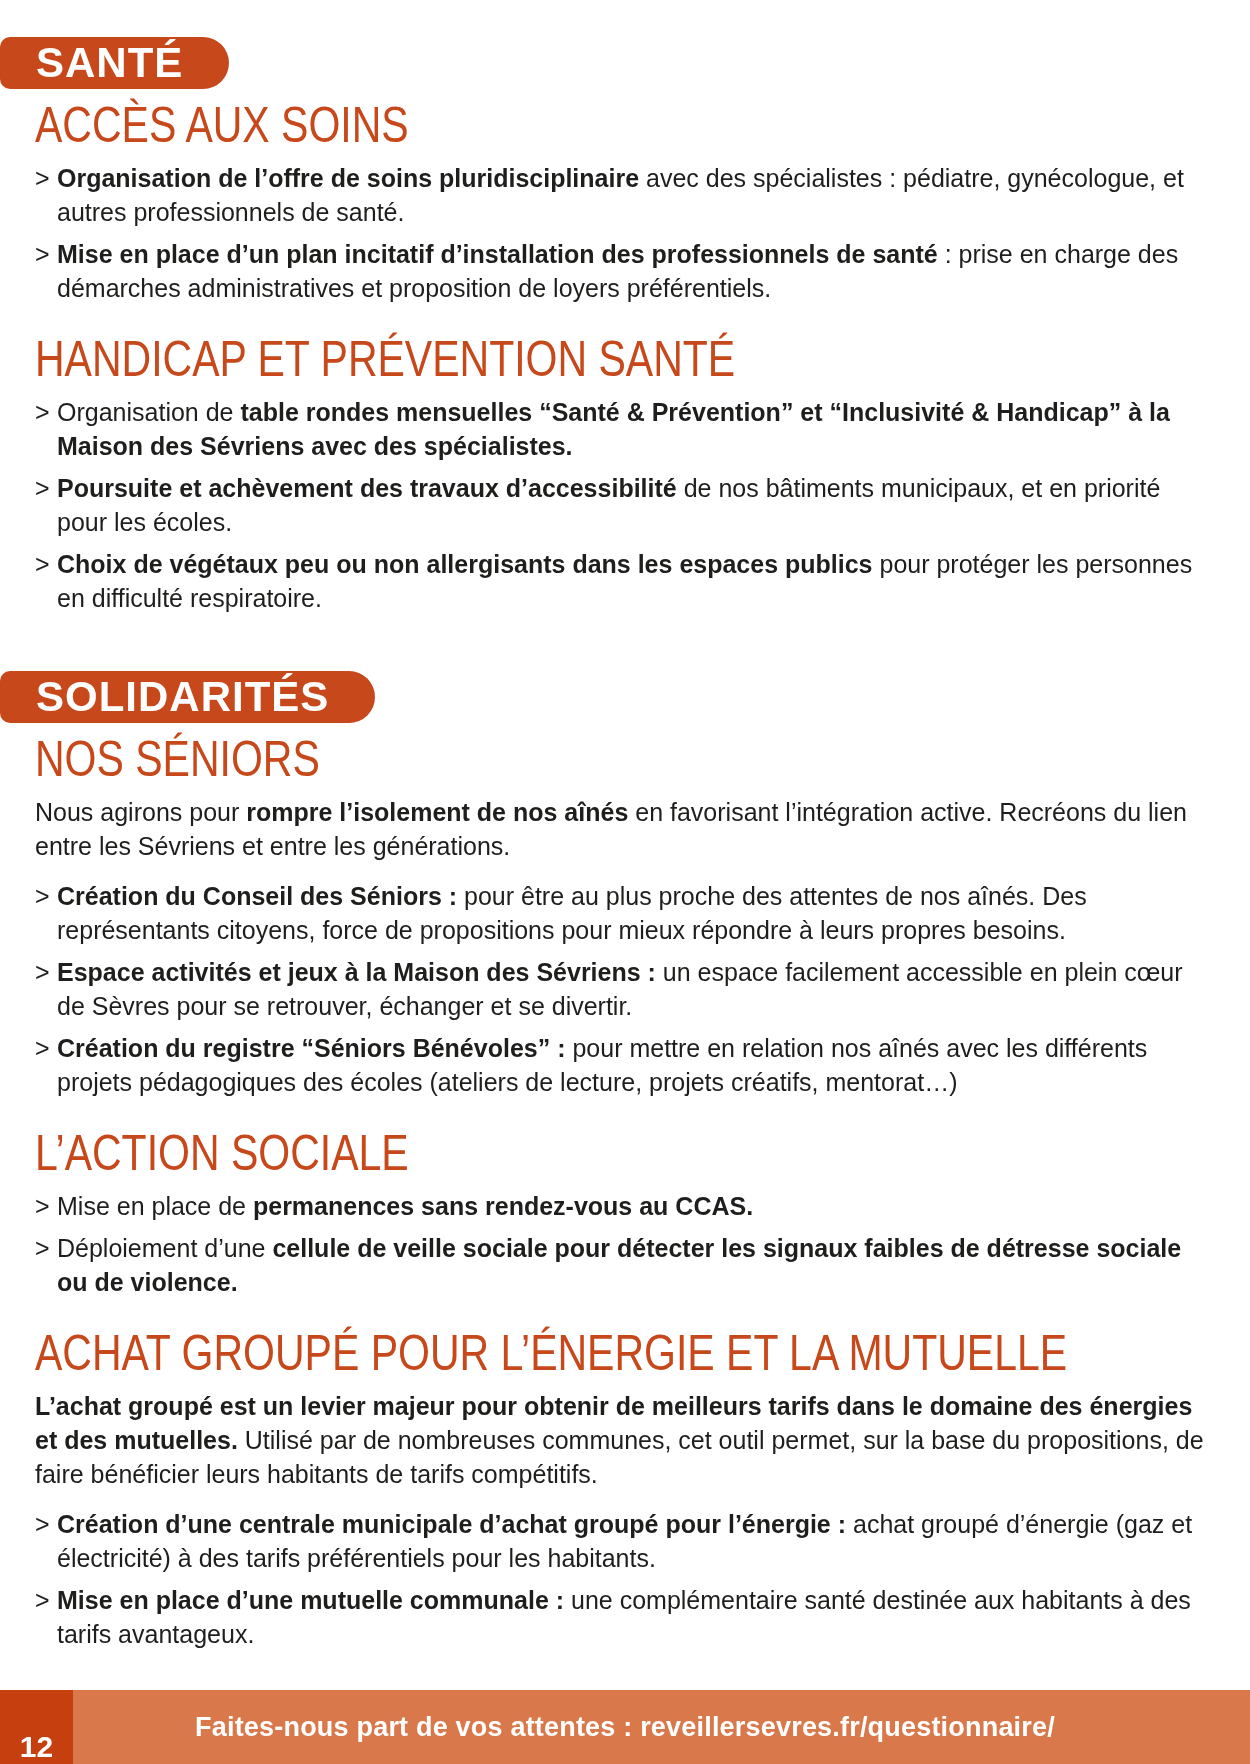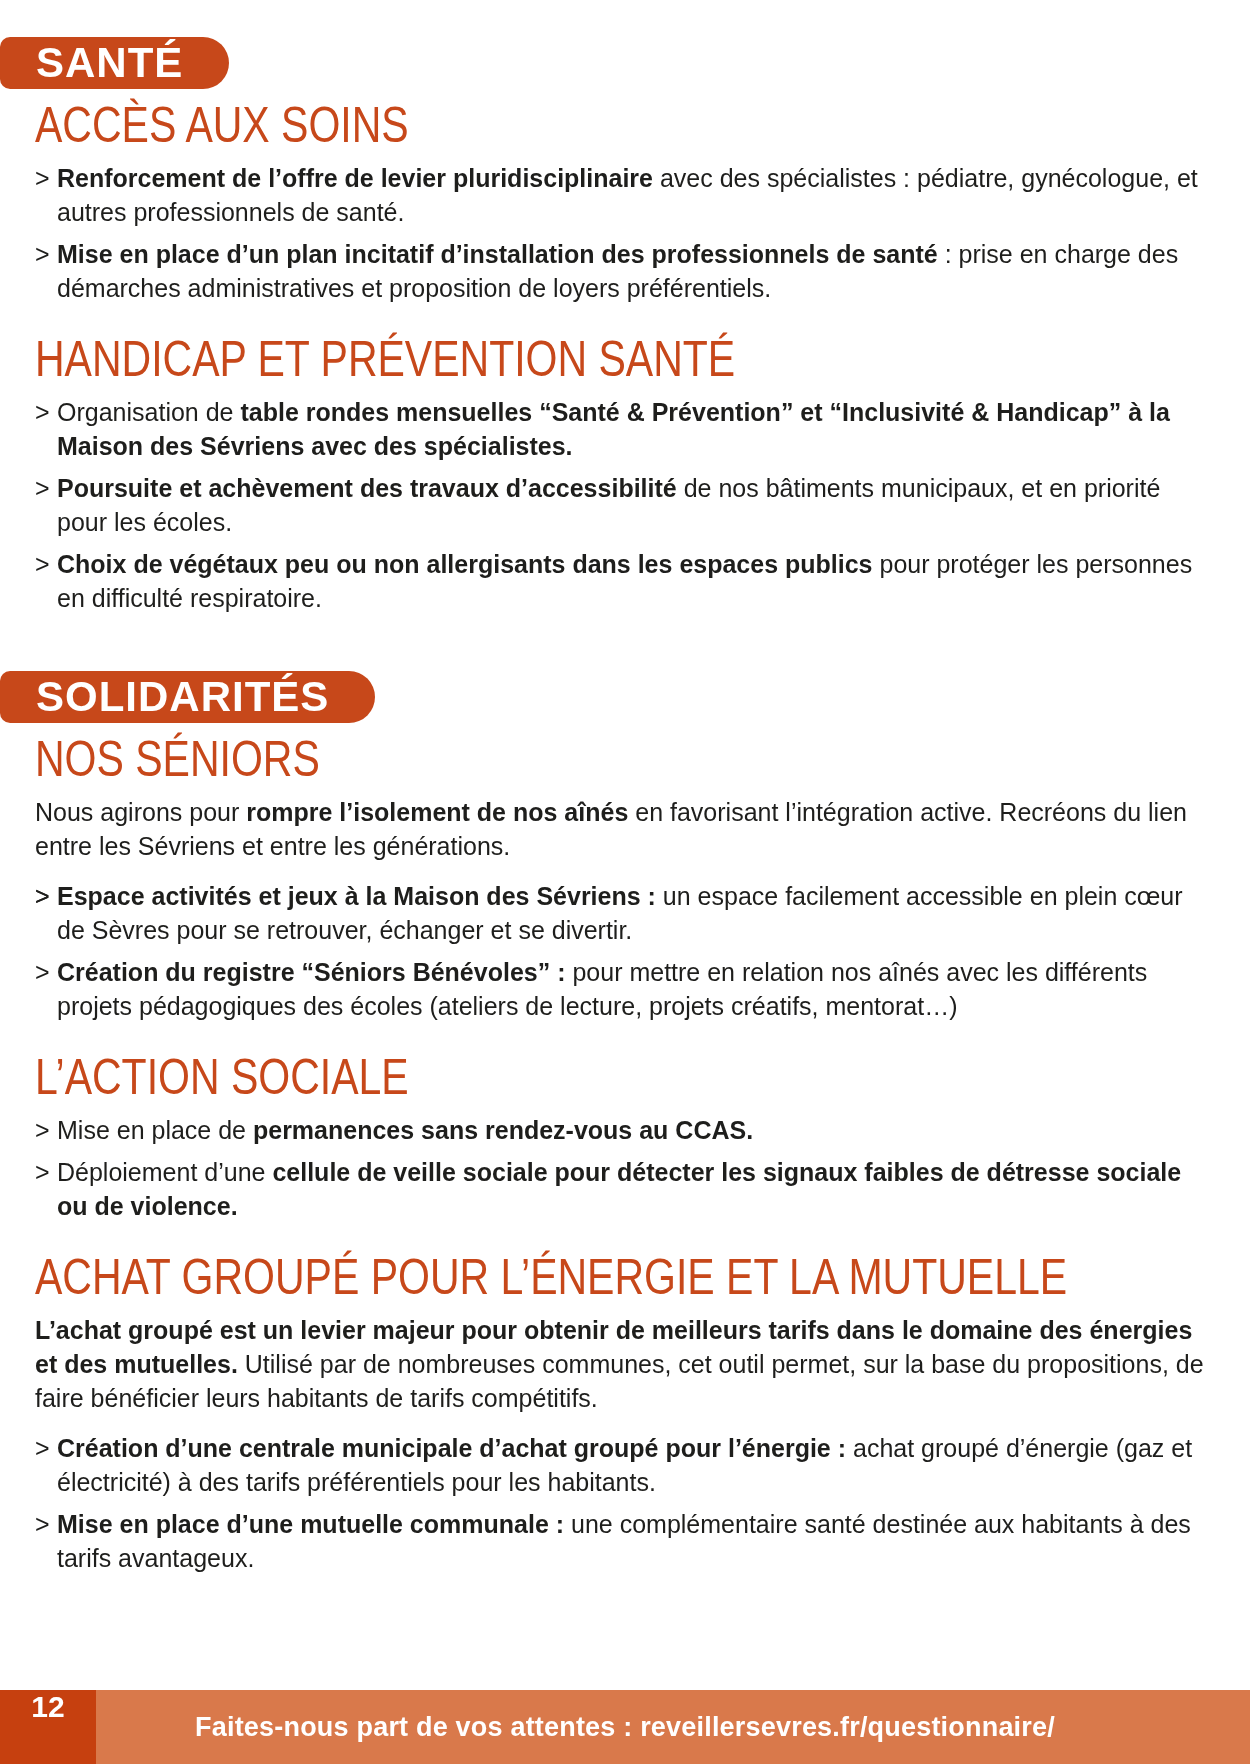--- a/index.html
+++ b/index.html
@@ -38,55 +38,55 @@
   .h2 + .para{margin-top:0;}
   .blist{list-style:none;margin:0;padding:0;font-size:25px;line-height:34px;}
   .bitem{position:relative;padding-left:22px;margin:0 0 8px;}
   .bmark{position:absolute;left:0;top:0;font-weight:400;}
   b{font-weight:700;}
   .footer{
     margin-top:auto;height:74px;position:relative;
     display:flex;background:var(--footer-light);
   }
   .pagebox{
-    width:96px;height:100%;background:var(--footer-dark);
-    display:flex;align-items:flex-start;justify-content:center;
+    width:73px;height:100%;background:var(--footer-dark);
+    display:flex;align-items:flex-end;justify-content:center;
     color:#fff;font-size:30px;font-weight:700;
   }
   .fmsg{
     position:absolute;inset:0;
     display:flex;align-items:center;justify-content:center;
     color:#fff;font-size:27px;font-weight:700;letter-spacing:.2px;
   }
 </style>
 </head>
 <body>
 
 <main class="content">
     <div class="badge">
       <span>SANTÉ</span>
     </div>
     <h2 class="h2"><span class="h2i">ACCÈS AUX SOINS</span></h2>
     <ul class="blist">
-      <li class="bitem"><span class="bmark">&gt;</span><span class="btext"><b>Renforcement de l’offre de levier pluridisciplinaire</b><span> avec des spécialistes : pédiatre, gynécologue, et autres professionnels de santé.</span></span></li>
+      <li class="bitem"><span class="bmark">&gt;</span><span class="btext"><b>Organisation de l’offre de soins pluridisciplinaire</b><span> avec des spécialistes : pédiatre, gynécologue, et autres professionnels de santé.</span></span></li>
       <li class="bitem"><span class="bmark">&gt;</span><span class="btext"><b>Mise en place d’un plan incitatif d’installation des professionnels de santé</b><span> : prise en charge des démarches administratives et proposition de loyers préférentiels.</span></span></li>
     </ul>
     <h2 class="h2"><span class="h2i">HANDICAP ET PRÉVENTION SANTÉ</span></h2>
     <ul class="blist">
       <li class="bitem"><span class="bmark">&gt;</span><span class="btext"><span>Organisation de </span><b>table rondes mensuelles “Santé &amp; Prévention” et “Inclusivité &amp; Handicap” à la Maison des Sévriens avec des spécialistes.</b></span></li>
       <li class="bitem"><span class="bmark">&gt;</span><span class="btext"><b>Poursuite et achèvement des travaux d’accessibilité</b><span> de nos bâtiments municipaux, et en priorité pour les écoles.</span></span></li>
       <li class="bitem"><span class="bmark">&gt;</span><span class="btext"><b>Choix de végétaux peu ou non allergisants dans les espaces publics</b><span> pour protéger les personnes en difficulté respiratoire.</span></span></li>
     </ul>
     <div class="badge">
       <span>SOLIDARITÉS</span>
     </div>
     <h2 class="h2"><span class="h2i">NOS SÉNIORS</span></h2>
     <p class="para"><span>Nous agirons pour </span><b>rompre l’isolement de nos aînés</b><span> en favorisant l’intégration active. Recréons du lien entre les Sévriens et entre les générations.</span></p>
     <ul class="blist">
-      <li class="bitem"><span class="bmark">&gt;</span></li>
+      <li class="bitem"><span class="bmark">&gt;</span><span class="btext"><b>Création du Conseil des Séniors :</b><span> pour être au plus proche des attentes de nos aînés. Des représentants citoyens, force de propositions pour mieux répondre à leurs propres besoins.</span></span></li>
       <li class="bitem"><span class="bmark">&gt;</span><span class="btext"><b>Espace activités et jeux à la Maison des Sévriens :</b><span> un espace facilement accessible en plein cœur de Sèvres pour se retrouver, échanger et se divertir.</span></span></li>
       <li class="bitem"><span class="bmark">&gt;</span><span class="btext"><b>Création du registre “Séniors Bénévoles” :</b><span> pour mettre en relation nos aînés avec les différents projets pédagogiques des écoles (ateliers de lecture, projets créatifs, mentorat…)</span></span></li>
     </ul>
     <h2 class="h2"><span class="h2i">L’ACTION SOCIALE</span></h2>
     <ul class="blist">
       <li class="bitem"><span class="bmark">&gt;</span><span class="btext"><span>Mise en place de </span><b>permanences sans rendez-vous au CCAS.</b></span></li>
       <li class="bitem"><span class="bmark">&gt;</span><span class="btext"><span>Déploiement d’une </span><b>cellule de veille sociale pour détecter les signaux faibles de détresse sociale ou de violence.</b></span></li>
     </ul>
     <h2 class="h2"><span class="h2i">ACHAT GROUPÉ POUR L’ÉNERGIE ET LA MUTUELLE</span></h2>
     <p class="para"><b>L’achat groupé est un levier majeur pour obtenir de meilleurs tarifs dans le domaine des énergies et des mutuelles.</b><span> Utilisé par de nombreuses communes, cet outil permet, sur la base du propositions, de faire bénéficier leurs habitants de tarifs compétitifs.</span></p>

